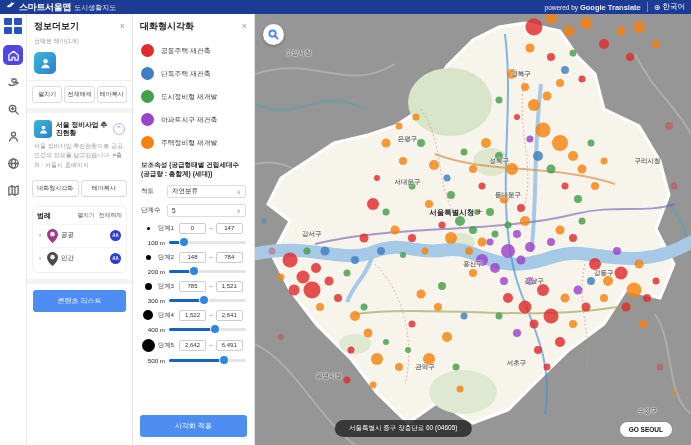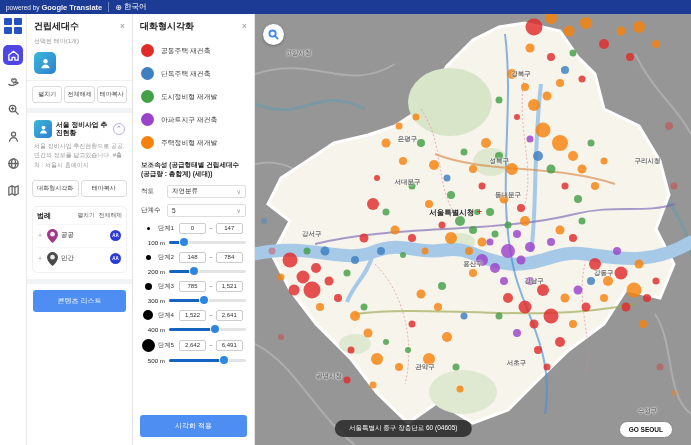--- a/index.html
+++ b/index.html
@@ -117,20 +117,27 @@
     color:#fff; font-size:6.5px; padding:4px 14px; border-radius:9px; white-space:nowrap; cursor:pointer; }
   .goseoul { position:absolute; right:18px; bottom:7px; background:#fff; color:#111; font-weight:bold;
     font-size:6.5px; border:1px solid #888; border-radius:9px; padding:4px 9px; cursor:pointer; }
 </style>
 </head>
 <body>
 
 <div class="app">
 
   <header class="hdr">
+    <div class="hdr-left">
+      <svg width="10" height="10" viewBox="0 0 12 12">
+          <path d="M1 8c2 1 5 1 6-1L11 3 8 4 7 2 5 5C3 6 2 6 1 8z" fill="#fff"></path>
+        </svg>
+      <span class="logo-main">스마트서울맵</span>
+      <span class="logo-sub">도시생활지도</span>
+    </div>
     <div class="hdr-right">
       <span class="powered">
         <span>powered by</span> <b>Google Translate</b>
       </span>
       <span class="hdr-div"></span>
       <div class="lang">
         <span class="globe">⊕</span>
         <span>한국어</span>
       </div>
     </div>
@@ -179,21 +186,21 @@
       <button class="rail-btn">
         <svg viewBox="0 0 14 14">
             <path d="M2 3.5 5.5 2l3 1.5L12 2v8.5L8.5 12l-3-1.5L2 12z"></path>
             <path d="M5.5 2v8.5M8.5 3.5V12"></path>
           </svg>
       </button>
     </nav>
 
     <section class="panel panel-info">
       <div class="p-head">
-        <span class="p-title">건립세대수</span>
+        <span class="p-title">정보더보기</span>
         <button class="x-btn">×</button>
       </div>
       <div class="sel-theme">선택된 테마(1개)</div>
       <div class="thumb-row">
         <div class="thumb">
           <svg viewBox="0 0 14 14">
               <circle cx="7" cy="4.5" r="2.4" fill="#fff"></circle>
               <path d="M2.5 12c.6-2.8 2.4-4 4.5-4s3.9 1.2 4.5 4z" fill="#fff"></path>
             </svg>
         </div>

